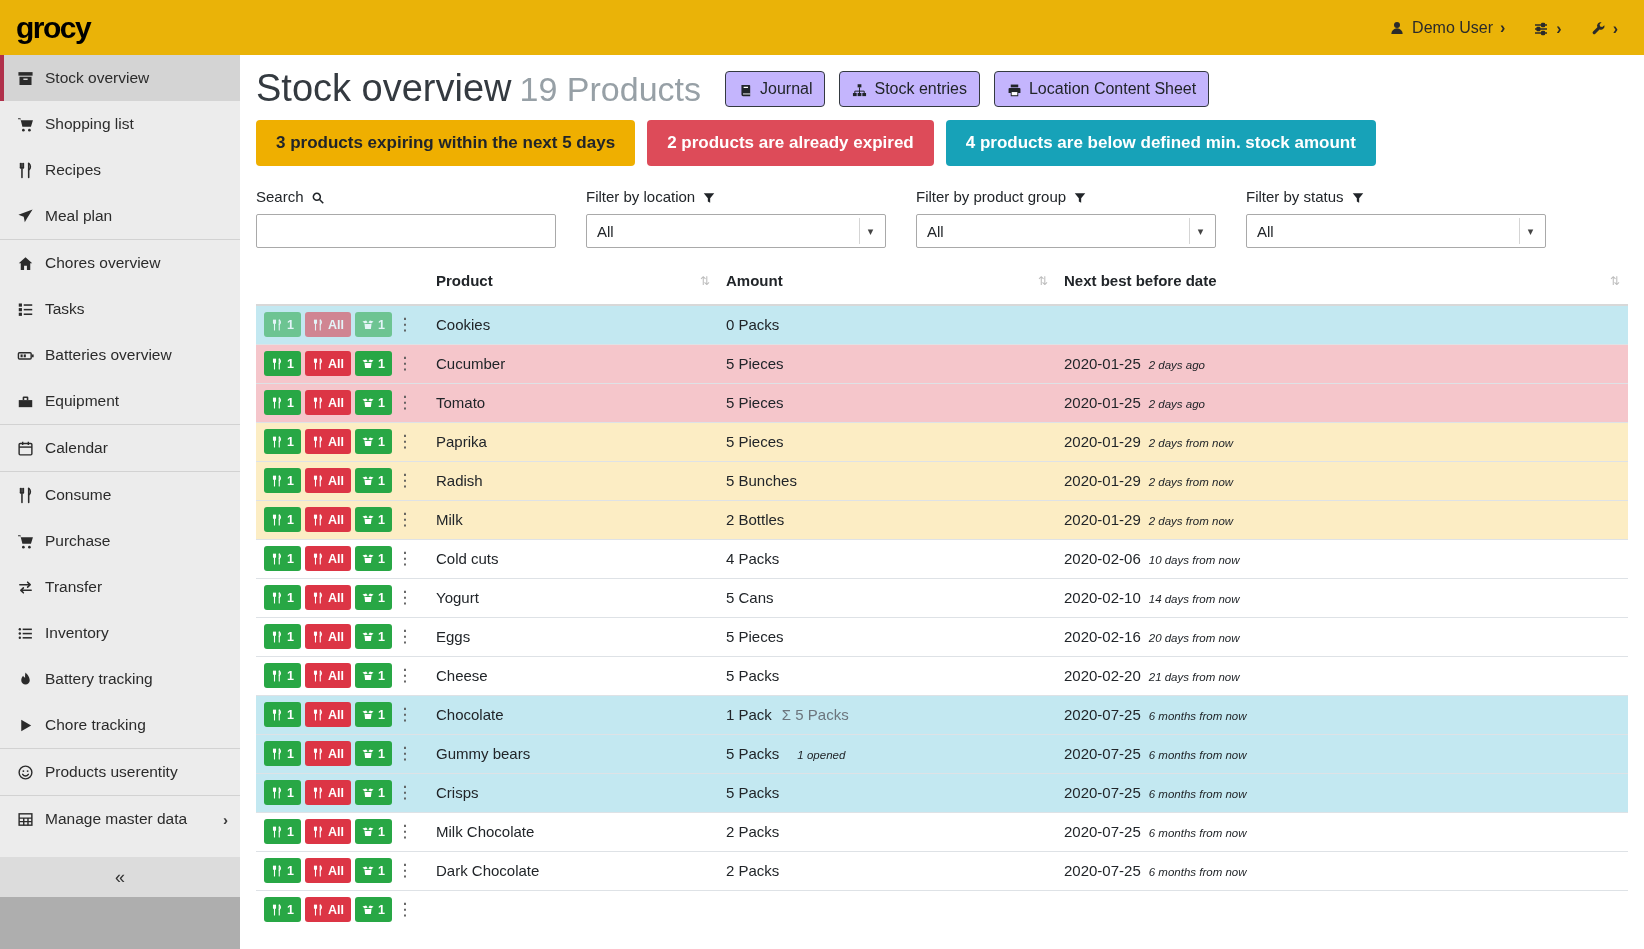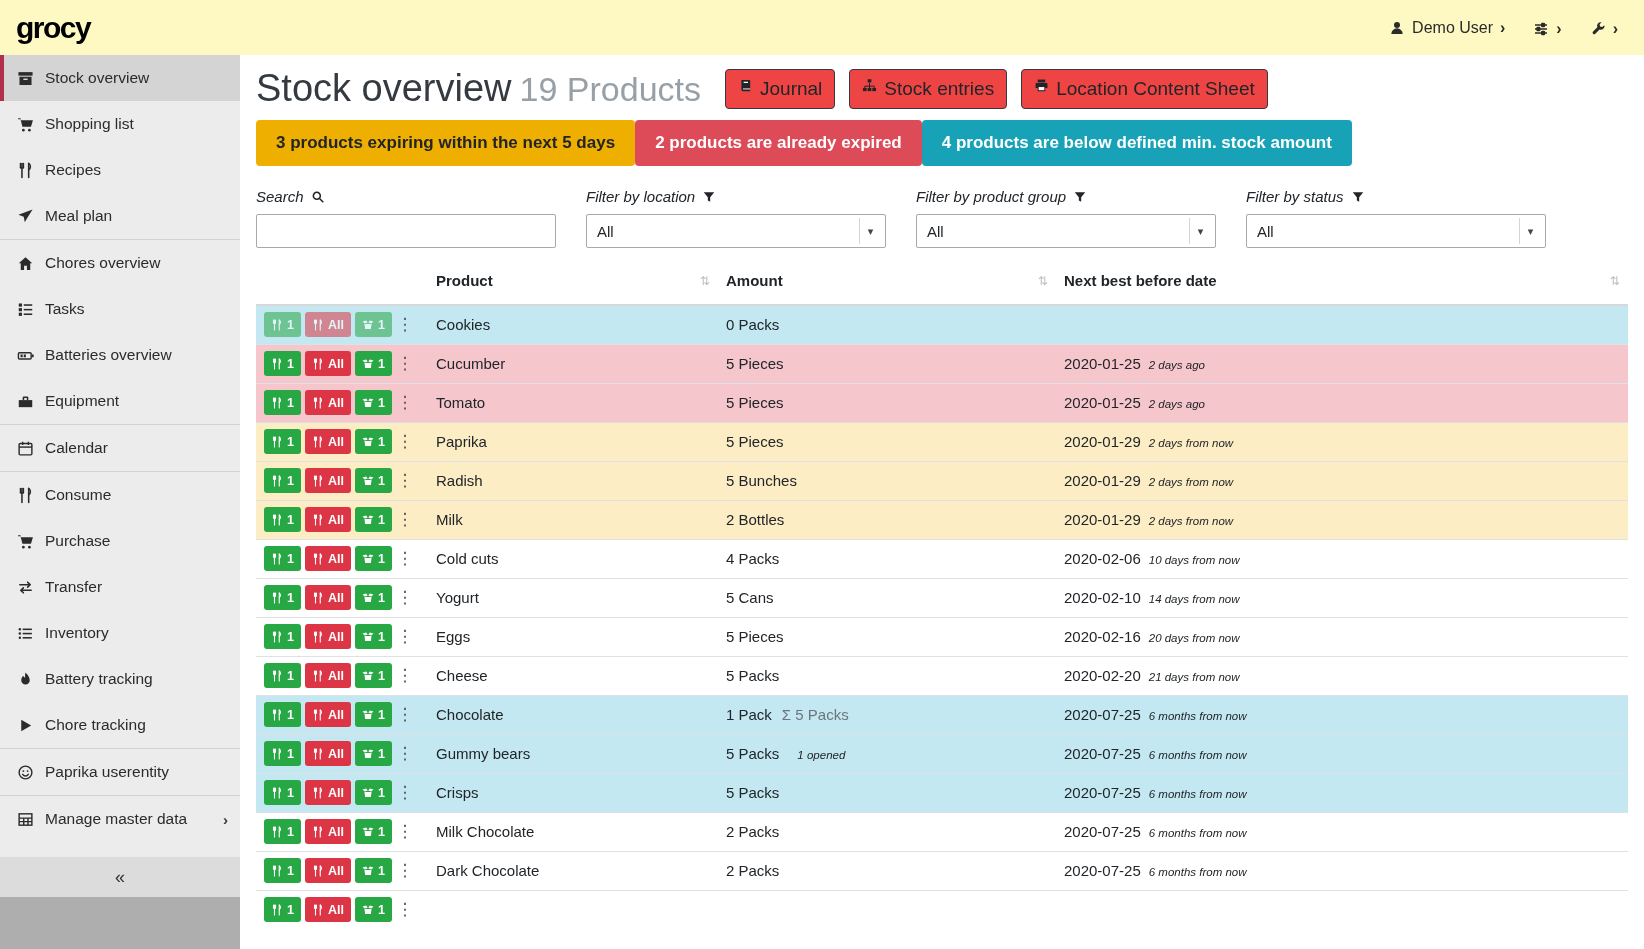--- a/index.html
+++ b/index.html
@@ -1,20 +1,20 @@
 <!DOCTYPE html>
 <html style="--green: #28a745; --red: #dc3545; --sidebar-active-accent: #b0304b; --tint-info: #c3e8f1; --tint-danger: #f5c6cb; --tint-warning: #fcedc4; --tint-none: #ffffff;"><head>
 <meta charset="utf-8">
 <style>
   * { margin:0; padding:0; box-sizing:border-box; }
   html, body { width:1644px; height:949px; overflow:hidden; }
   body { font-family:"Liberation Sans", sans-serif; background:#fff; color:#212529; }
 
   
-  .topbar { height:55px; background:#fef9c3; display:flex; align-items:center; justify-content:space-between; padding:0 26px 0 16px; }
+  .topbar { height:55px; background:#eab308; display:flex; align-items:center; justify-content:space-between; padding:0 26px 0 16px; }
   .brand { font-size:30px; font-weight:800; color:#000; letter-spacing:-1.5px; }
   .topbar-right { display:flex; align-items:flex-end; gap:28px; }
   .tb-item { display:flex; align-items:center; gap:7px; font-size:16px; color:#2b2b2b; cursor:pointer; }
   .tb-item svg { width:16px; height:16px; }
   .chev { font-size:16px; font-weight:700; color:#2b2b2b; line-height:1; }
 
   
   .layout { display:flex; height:894px; }
   .sidebar { width:240px; background:#ececec; display:flex; flex-direction:column; flex-shrink:0; }
   .side-nav { flex:1 1 auto; overflow:hidden; }
@@ -27,28 +27,28 @@
   .collapse-strip { height:40px; background:#dcdcdc; display:flex; align-items:center; justify-content:center; font-size:18px; color:#333; cursor:pointer; }
   .sidebar-footer { height:52px; background:#aeaeae; }
 
   
   .main { flex:1 1 auto; padding:10px 16px 0 16px; overflow:hidden; background:#fff; }
   .page-head { display:flex; align-items:center; gap:24px; margin-top:2px; }
   .title-wrap { white-space:nowrap; }
   .page-title { font-size:38px; font-weight:500; color:#343a40; }
   .page-subtitle { font-size:34px; font-weight:300; color:#97a0a6; margin-left:8px; }
   .head-actions { display:flex; gap:14px; }
-  .btn-outline { display:flex; align-items:flex-start; gap:7px; border:1px solid #343a40; background:#ef4444; color:#212529; font-size:19px; padding:8px 12px; border-radius:4px; cursor:pointer; font-family:inherit; white-space:nowrap; }
+  .btn-outline { display:flex; align-items:flex-end; gap:7px; border:1px solid #343a40; background:#c4b5fd; color:#212529; font-size:16px; padding:8px 12px; border-radius:4px; cursor:pointer; font-family:inherit; white-space:nowrap; }
   .btn-outline svg { width:15px; height:15px; }
 
-  .banners { display:flex; gap:0; margin-top:10px; }
+  .banners { display:flex; gap:12px; margin-top:10px; }
   .banner { padding:13px 20px; border-radius:4px; font-size:17px; font-weight:700; cursor:pointer; white-space:nowrap; }
 
   .filters { display:grid; grid-template-columns:repeat(4, 300px); gap:30px; margin-top:22px; }
-  .filter-label { display:flex; align-items:center; gap:7px; font-size:15px; color:#212529; margin-bottom:9px;font-style:italic; }
+  .filter-label { display:flex; align-items:flex-end; gap:7px; font-size:15px; color:#212529; margin-bottom:9px; }
   .filter-label svg { width:14px; height:14px; color:#212529; }
   .text-input { width:100%; height:34px; border:1px solid #a9a9a9; border-radius:2px; padding:0 10px; font-size:15px; font-family:inherit; background:#fff; }
   .select-box { width:100%; height:34px; border:1px solid #a9a9a9; border-radius:2px; background:#fff; display:flex; align-items:center; justify-content:space-between; padding:0 4px 0 10px; font-size:15px; cursor:pointer; }
   .caret { width:22px; height:26px; display:flex; align-items:center; justify-content:center; color:#444; font-size:11px; border-left:1px solid #d5d5d5; }
 
   
   .stock-table { width:100%; border-collapse:collapse; margin-top:18px; }
   .stock-table th { text-align:left; font-size:15px; font-weight:700; padding:6px 8px 15px 8px; border-bottom:2px solid #d8d8d8; }
   .th-inner { display:flex; align-items:center; justify-content:space-between; }
   .sort { color:#bcbcbc; font-size:12px; font-weight:400; margin-left:8px; }
@@ -359,21 +359,21 @@
             <use href="#play"></use>
           </svg>
     <span class="slabel">Chore tracking</span>
     <span class="schev"></span>
   </div>
         <div class="side-divider"></div>
         <div class="side-item">
     <svg class="sicon">
             <use href="#smiley"></use>
           </svg>
-    <span class="slabel">Paprika userentity</span>
+    <span class="slabel">Products userentity</span>
     <span class="schev"></span>
   </div>
         <div class="side-divider"></div>
         <div class="side-item">
     <svg class="sicon">
             <use href="#tablegrid"></use>
           </svg>
     <span class="slabel">Manage master data</span>
     <span class="schev">›</span>
   </div>

